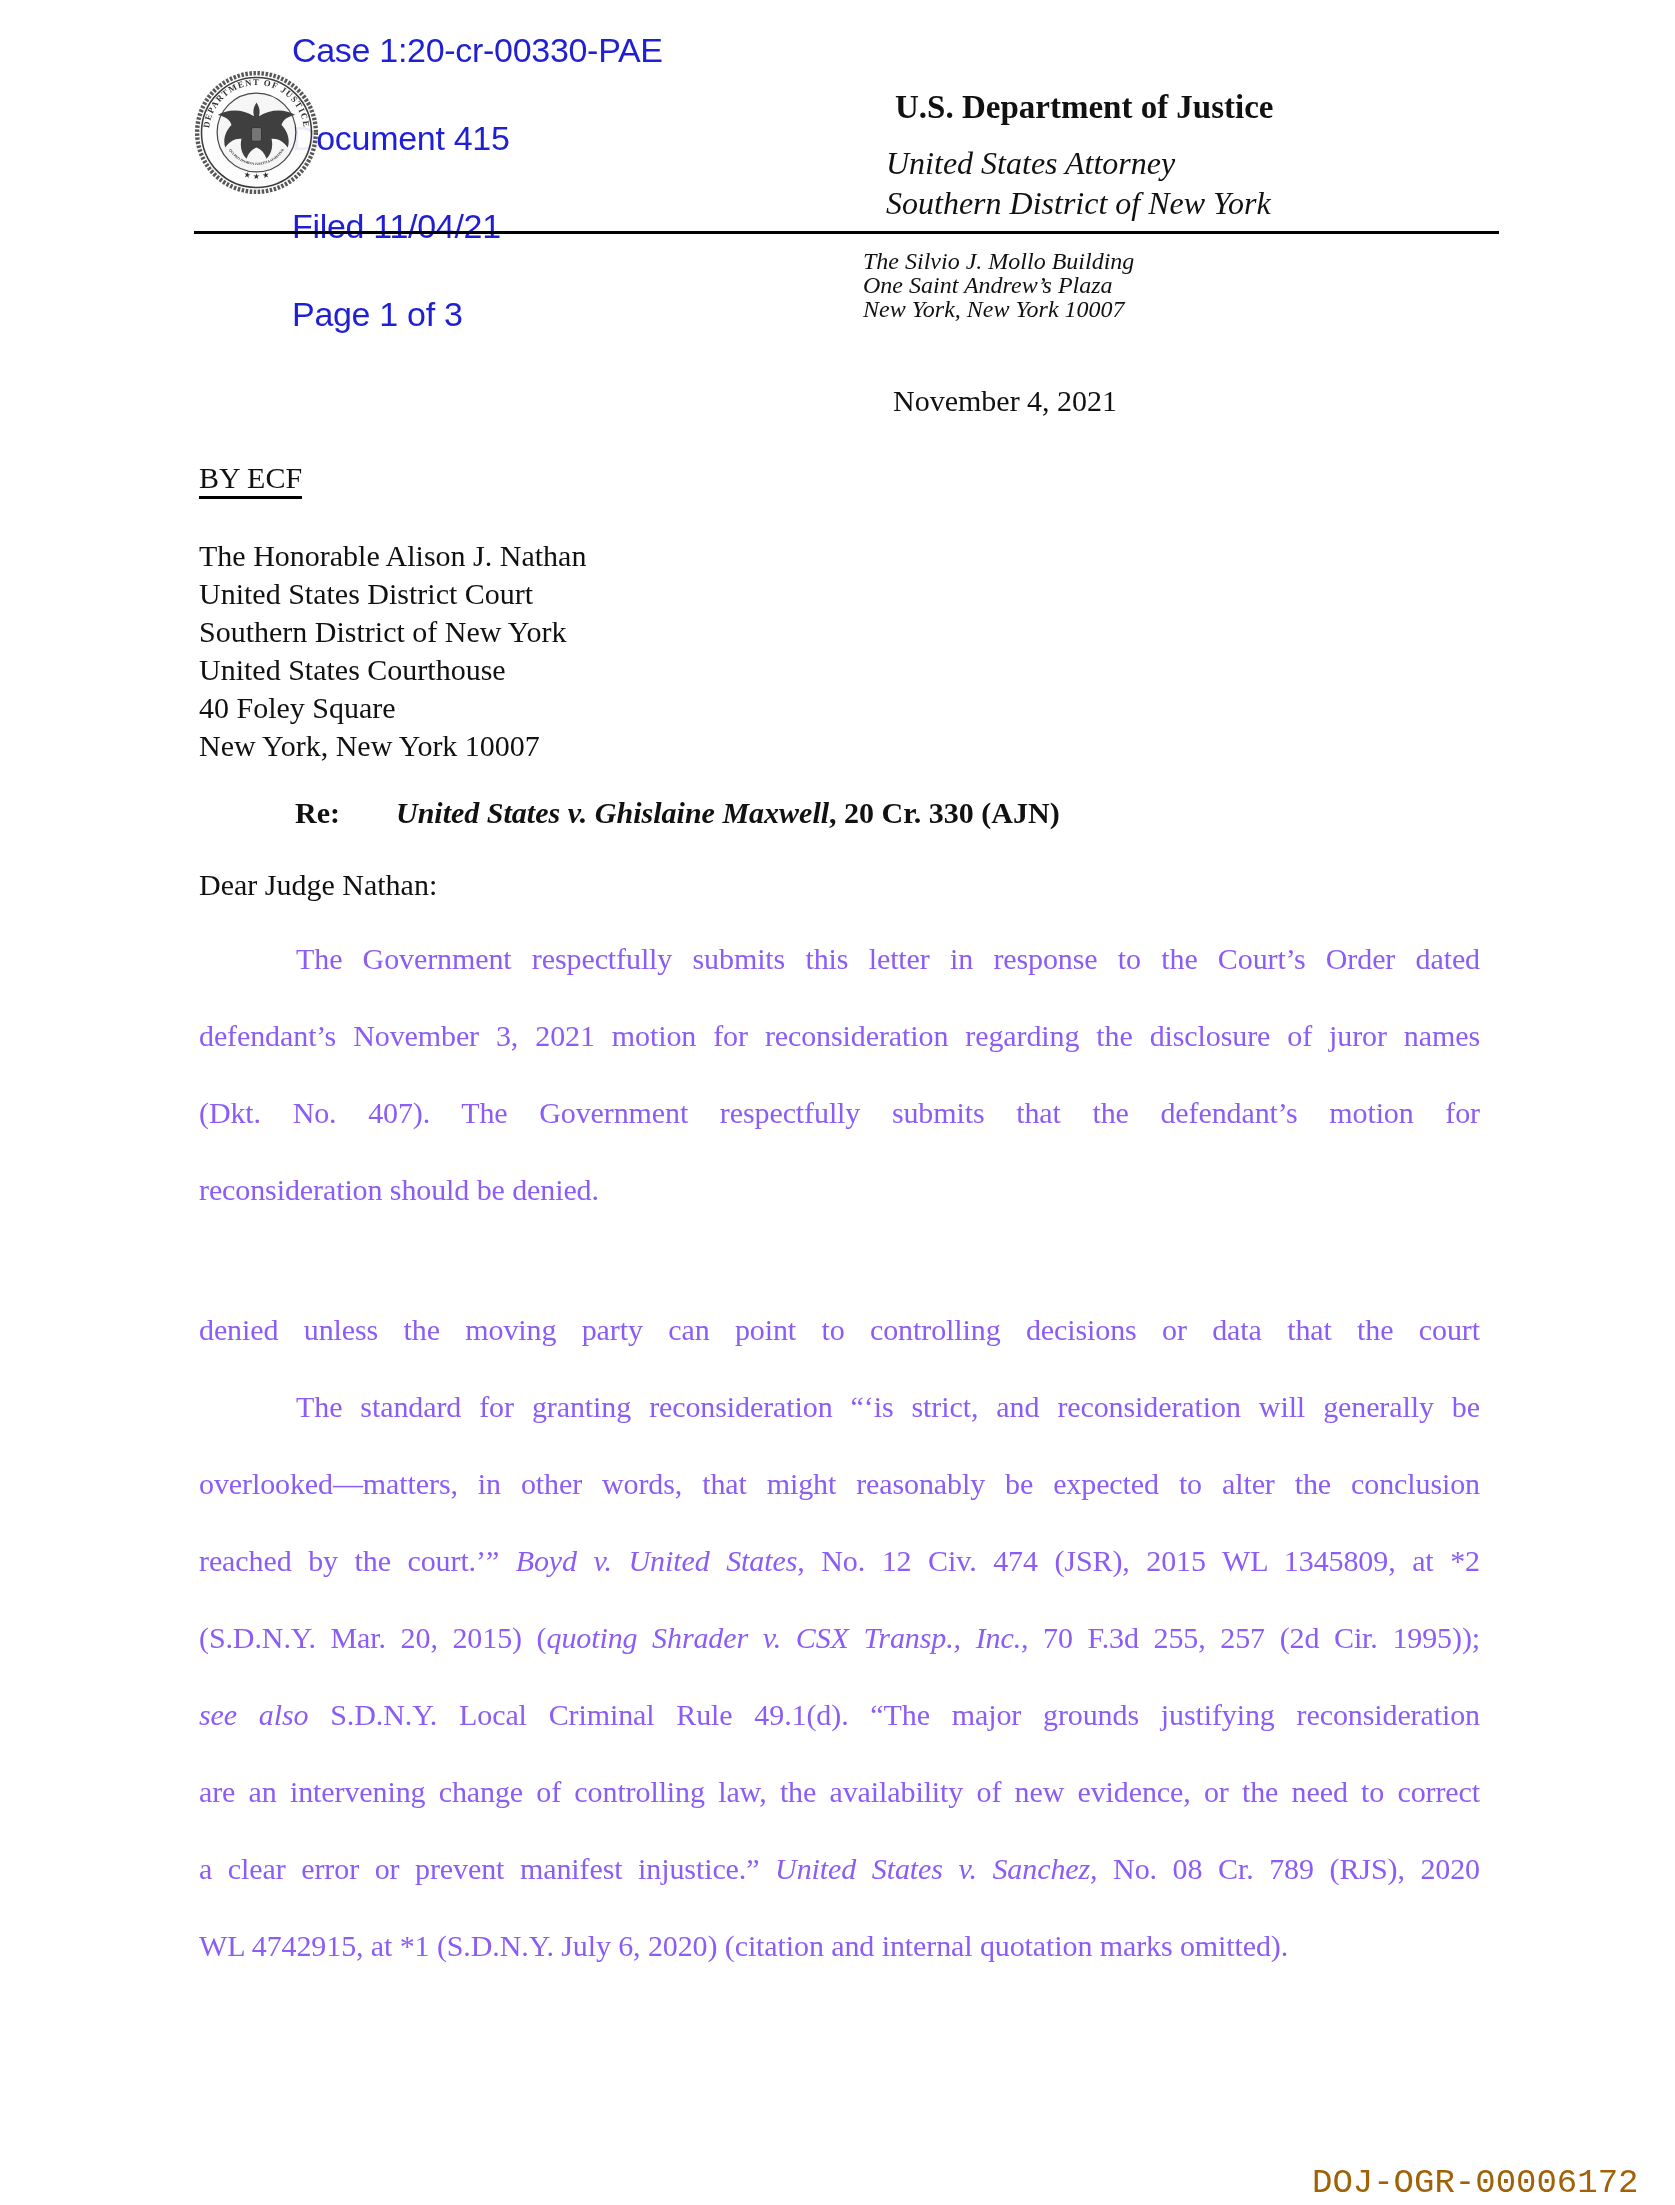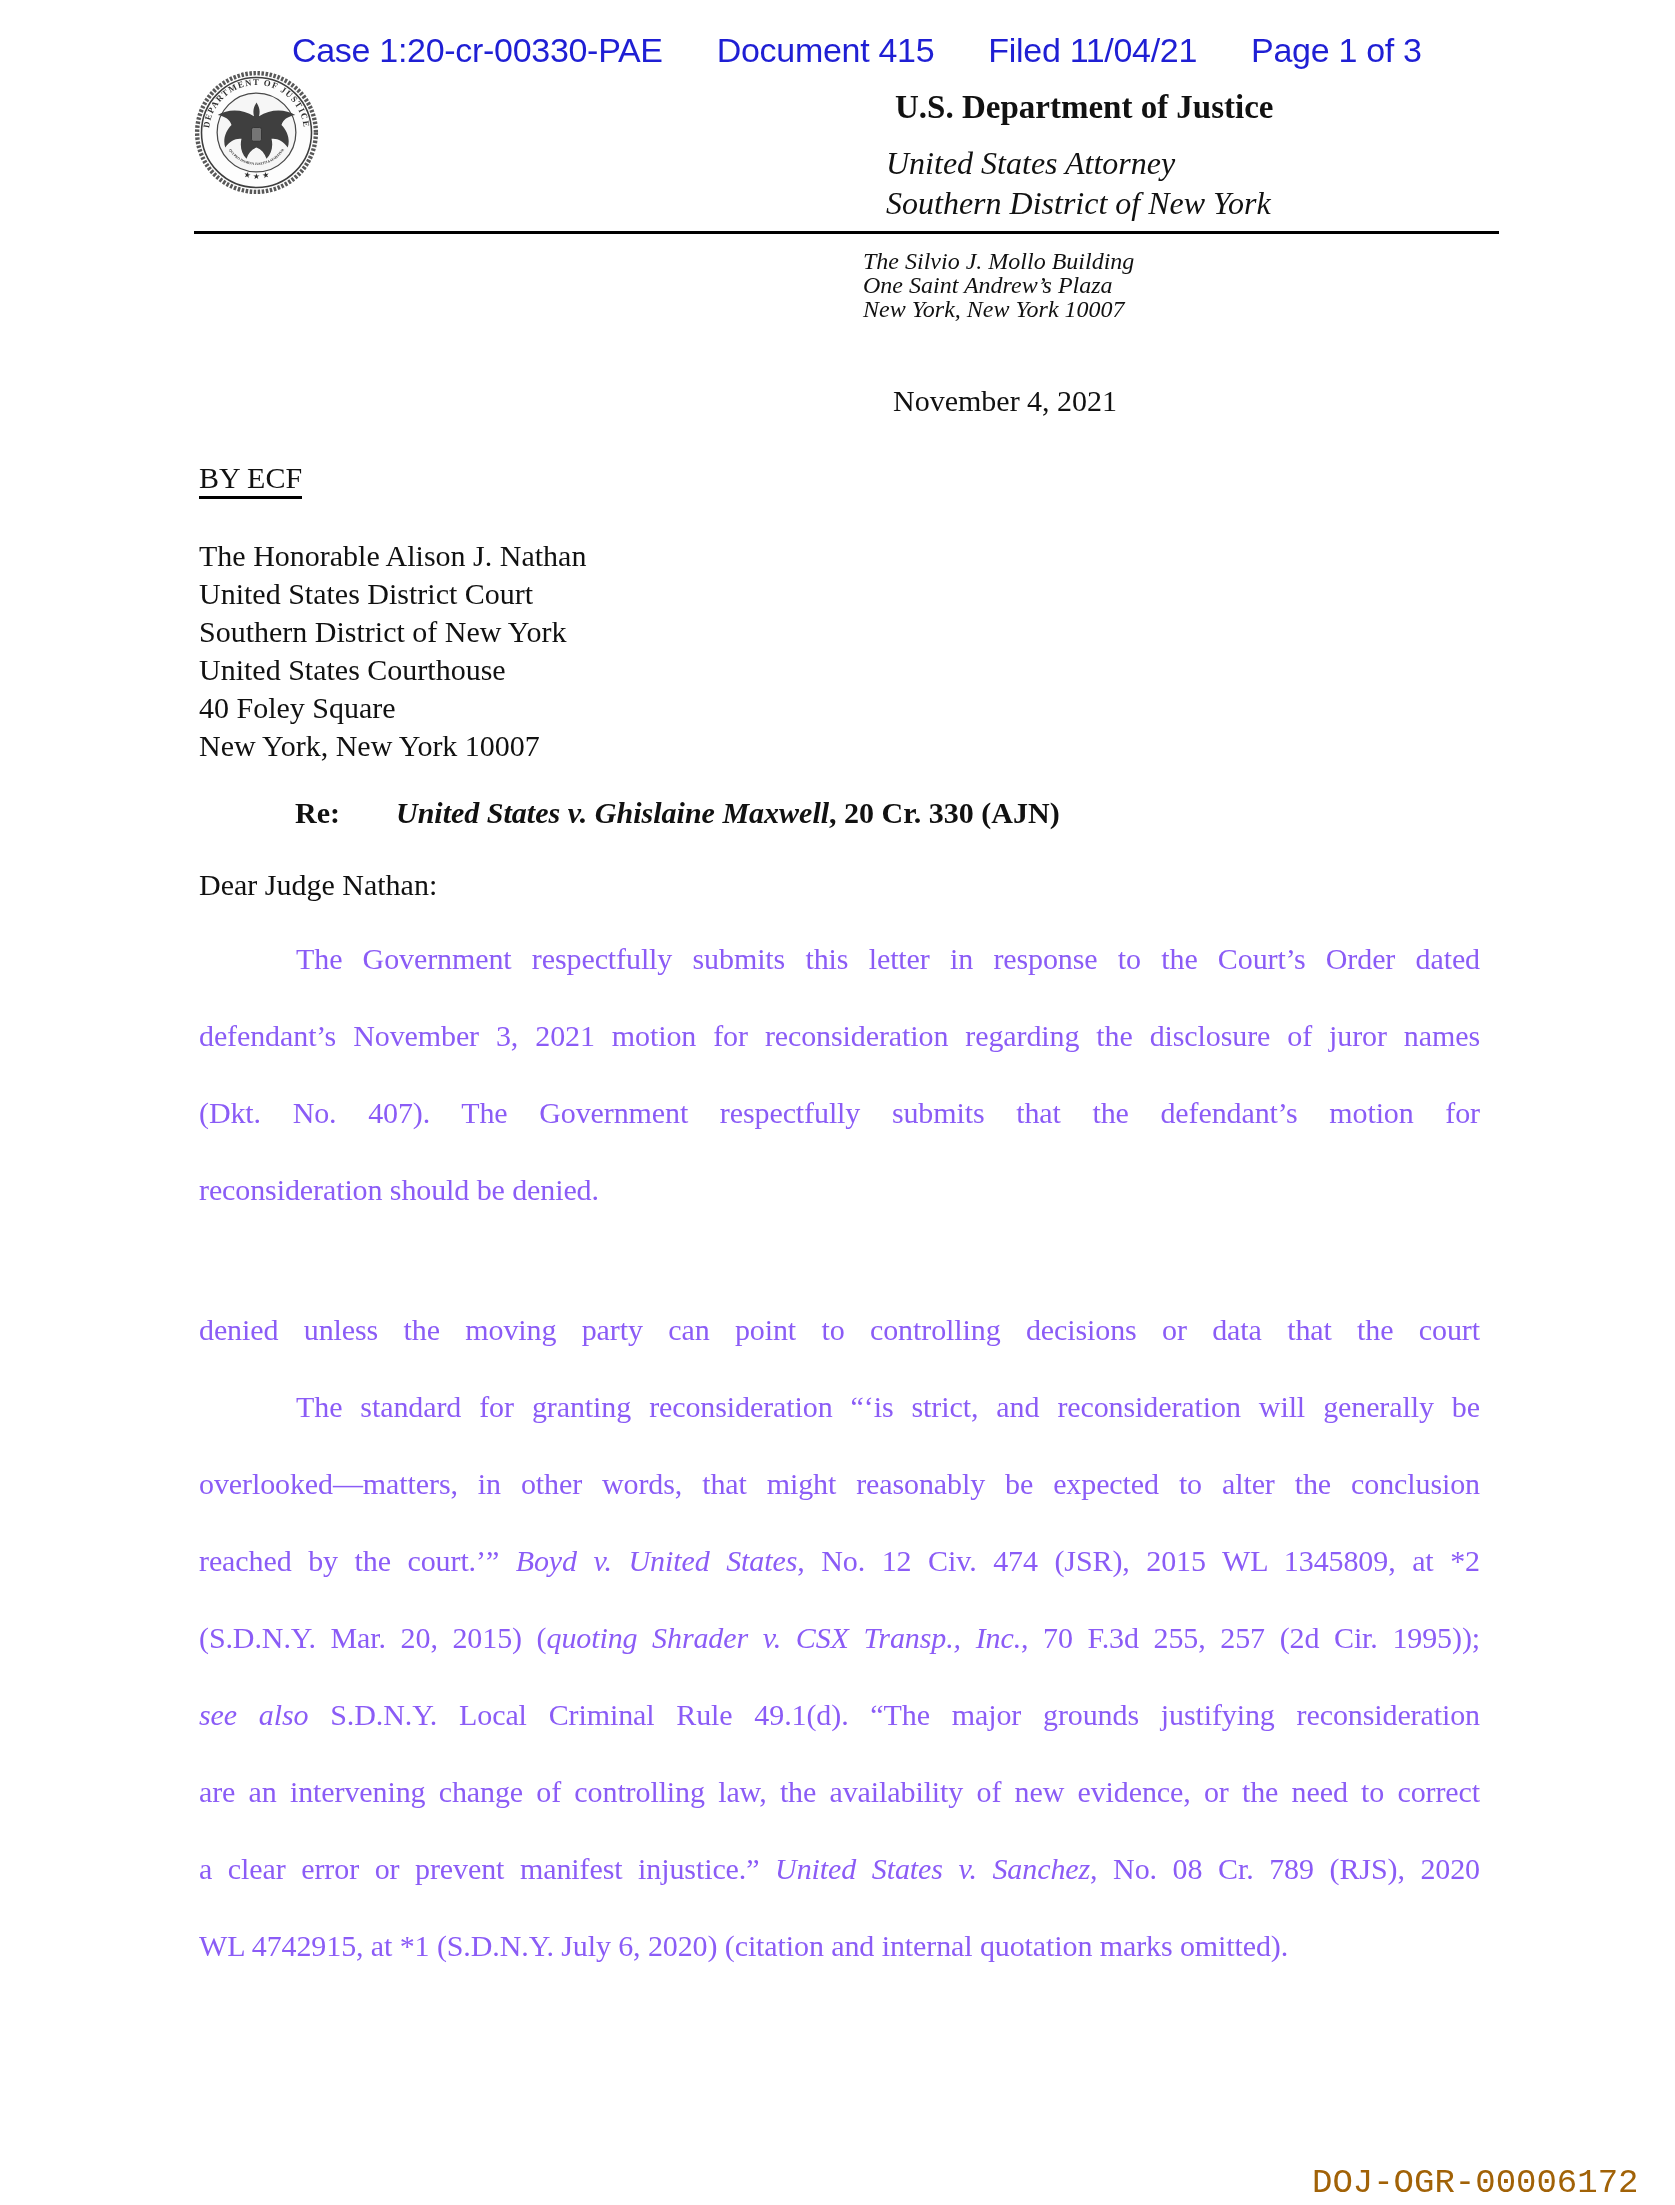--- a/index.html
+++ b/index.html
@@ -11,21 +11,21 @@
     font-family:"Liberation Serif","DejaVu Serif",serif;
     color:#111;
     overflow:hidden;
   }
   
   .stamp{
     position:absolute; top:33px; left:292px;
     display:flex; gap:54px;
     font-family:"Liberation Sans","DejaVu Sans",sans-serif;
     font-size:34px; line-height:1; letter-spacing:-0.3px;
-    color:#1F1FD4; white-space:nowrap;
+    color:#1F1FD4; white-space:nowrap;flex-direction:column;
   }
   
   .seal{position:absolute; left:194px; top:70px; width:125px; height:125px; opacity:.92;}
   
   .agency{position:absolute; left:895px; top:91px; font-weight:bold; font-size:33px; line-height:1; white-space:nowrap;}
   .office1{position:absolute; left:886px; top:146px; font-style:italic; font-size:32px; line-height:1.1; white-space:nowrap;}
   .office2{position:absolute; left:886px; top:186px; font-style:italic; font-size:32px; line-height:1.1; white-space:nowrap;}
   .rule{position:absolute; left:194px; top:231px; width:1305px; height:3.3px; background:#000;}
   .lh-addr{position:absolute; left:863px; top:249px; font-style:italic; font-size:24px; line-height:24px; white-space:nowrap;}
   .date{position:absolute; left:893px; top:384px; font-size:30px; line-height:1.1; white-space:nowrap;}

